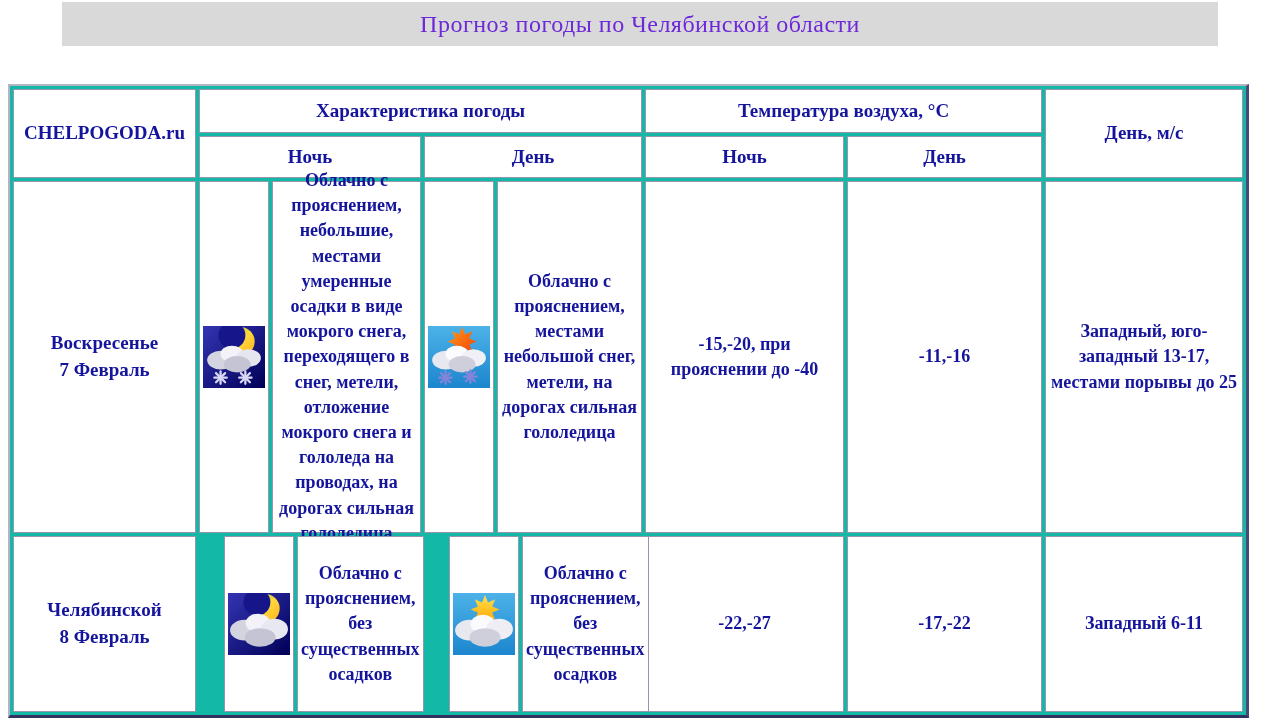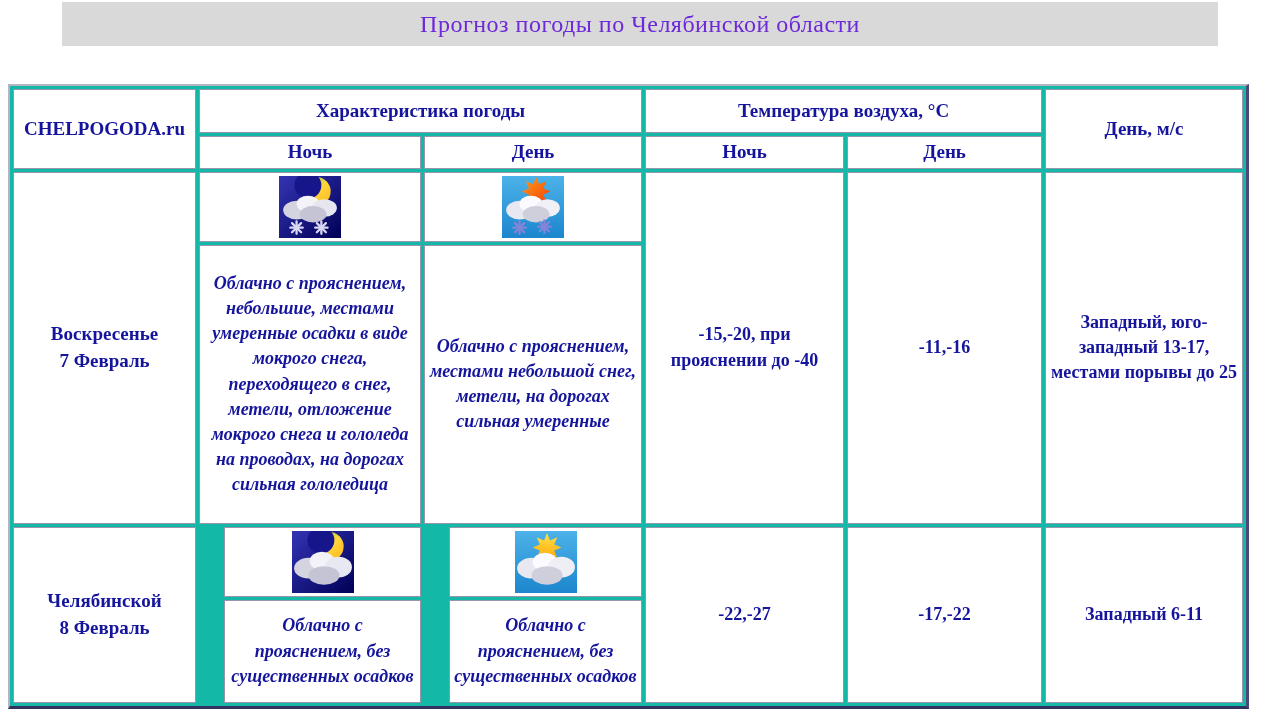--- a/index.html
+++ b/index.html
@@ -32,28 +32,28 @@
   }
   td{
     border:1px solid var(--cellborder);
     background:#ffffff;
     text-align:center;vertical-align:middle;
     font-weight:bold;font-size:18px;line-height:1.4;
     padding:2px 4px;
     color:var(--txt);
   }
   tr.hrow1 td{height:44px;font-size:19px;}
-  tr.hrow2 td{height:32px;font-size:19px;margin-left:27px;}
+  tr.hrow2 td{height:42px;font-size:19px;margin-left:27px;}
   td.brand-cell{font-size:19px;font-weight:bold;}
   td.day-cell{font-size:19px;margin-left:16px;}
   td.day-cell .dl{display:block;}
 
   
   td.char-cell{border:none;padding:0;vertical-align:top;background:transparent;}
-  .char-stack{display:flex;flex-direction:column;gap:3px;width:100%;font-style:italic;}
+  .char-stack{display:flex;gap:3px;width:100%;}
   .char-stack.s0{height:352px;}
   .char-stack.s1{height:176px;padding-left:25px;}
   .icon-box{
     flex:0 0 70px;border:1px solid var(--cellborder);background:#fff;
     display:flex;align-items:center;justify-content:center;
   }
   .text-box{
     flex:1 1 auto;border:1px solid var(--cellborder);background:#fff;
     display:flex;align-items:center;justify-content:center;
     padding:2px 3px;text-align:center;
@@ -197,21 +197,21 @@
                   <g transform="translate(41 49)" stroke="#8484d8" stroke-width="2.2" stroke-linecap="round">
      <line x1="-6" y1="0" x2="6" y2="0"></line>
                     <line x1="0" y1="-6" x2="0" y2="6"></line>
      <line x1="-4.4" y1="-4.4" x2="4.4" y2="4.4"></line>
                     <line x1="-4.4" y1="4.4" x2="4.4" y2="-4.4"></line>
    </g>
                 </svg>
               </span>
         </div>
         <div class="text-box">
-          <span>Облачно с прояснением, местами небольшой снег, метели, на дорогах сильная умеренные</span>
+          <span>Облачно с прояснением, местами небольшой снег, метели, на дорогах сильная гололедица</span>
         </div>
       </div>
     </td>
     <td>-15,-20, при прояснении до -40</td>
     <td>-11,-16</td>
     <td>Западный, юго-западный 13-17, местами порывы до 25</td>
   </tr>
 
   <tr class="data-row">
     <td class="day-cell">

